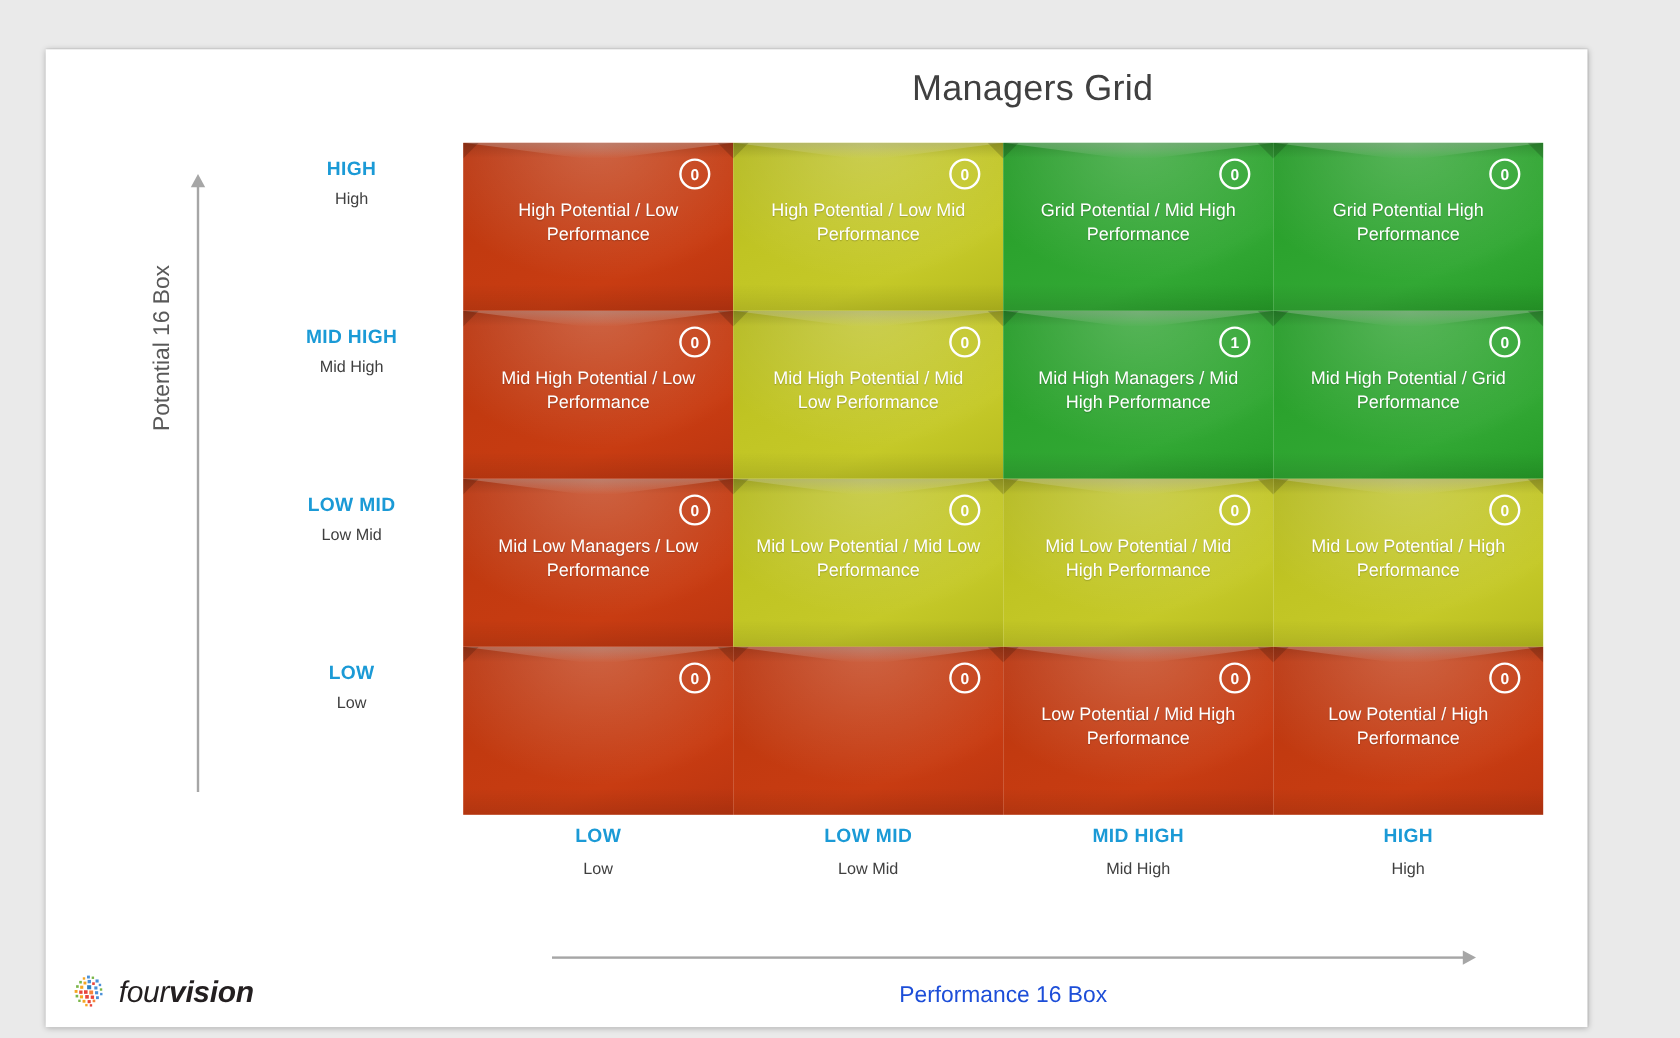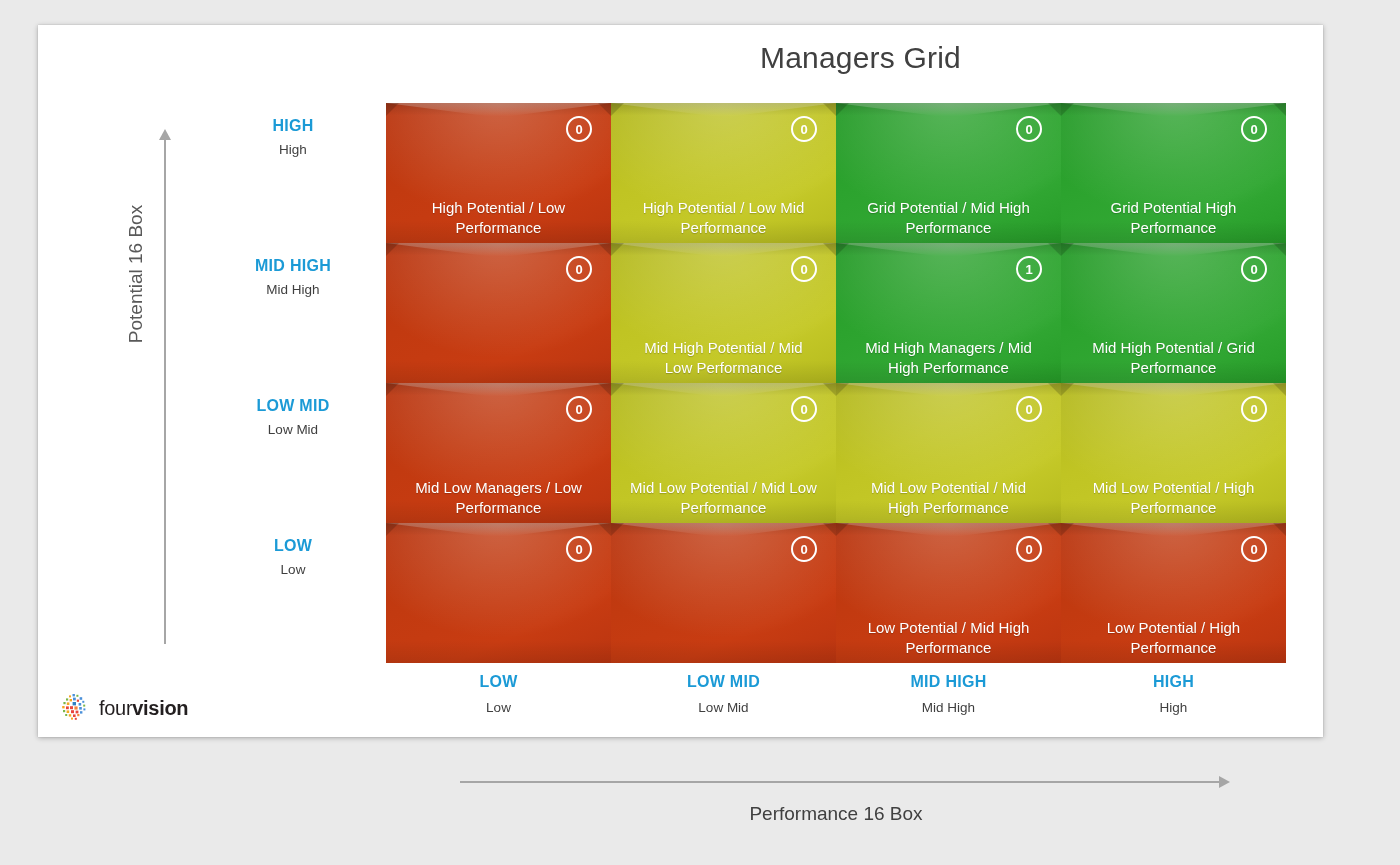--- a/index.html
+++ b/index.html
@@ -16,23 +16,23 @@
     position: relative;
     width: 1400px;
     height: 865px;
     background: #eaeaea;
   }
 
   
   #card {
     position: absolute;
     left: 38px;
-    top: 25px;
+    top: 41px;
     width: 1285px;
-    height: 712px;
+    height: 815px;
     background: #ffffff;
     box-shadow: 0 1px 5px rgba(0,0,0,0.28), 0 0 1px rgba(0,0,0,0.2);
   }
 
   
   #chart-title {
     position: absolute;
     left: 0;
     top: 16px;
     width: 100%;
@@ -156,21 +156,20 @@
   .cell-label {
     position: absolute;
     left: 8%;
     right: 8%;
     top: 47px;
     text-align: center;
     font-size: 15px;
     line-height: 20px;
     color: #ffffff;
     text-shadow: 0 1px 1px rgba(0,0,0,0.22);
-    margin-top: 48px;
   }
 
   .cell-badge {
     position: absolute;
     right: 19px;
     top: 13px;
     width: 26px;
     height: 26px;
     border-radius: 50%;
     border: 2px solid #ffffff;
@@ -227,42 +226,43 @@
     border-left: 11px solid #a6a6a6;
   }
 
   #x-axis-title {
     position: absolute;
     left: 348px;
     top: 778px;
     width: 900px;
     text-align: center;
     font-size: 19px;
-    color: #404040;
+    color: #1d4ed8;
   }
 
   
   #logo {
     position: absolute;
     left: 22px;
     bottom: 14px;
     display: flex;
     align-items: center;
     gap: 9px;
   }
   #logo-mark {
     width: 30px;
     height: 30px;
     flex: 0 0 auto;
   }
   #logo-text {
-    font-size: 20px;
+    font-size: 25px;
     color: #231f20;
     letter-spacing: -0.3px;
     line-height: 1;
+    font-style: italic;
   }
   #logo-text .lt-light { font-weight: normal; }
   #logo-text .lt-bold  { font-weight: bold; }
 </style>
 </head>
 <body>
 
 <div id="page">
   <div id="card">
 
@@ -320,20 +320,21 @@
           <div class="corner-l"></div>
           <div class="corner-r"></div>
           <div class="cell-badge">0</div>
           <div class="cell-label">Grid Potential High Performance</div>
         </div>
         <div class="cell c-red" style="grid-area: 2 / 1;">
           <div class="bevel"></div>
           <div class="corner-l"></div>
           <div class="corner-r"></div>
           <div class="cell-badge">0</div>
+          <div class="cell-label">Mid High Potential / Low Performance</div>
         </div>
         <div class="cell c-yellow" style="grid-area: 2 / 2;">
           <div class="bevel"></div>
           <div class="corner-l"></div>
           <div class="corner-r"></div>
           <div class="cell-badge">0</div>
           <div class="cell-label">Mid High Potential / Mid Low Performance</div>
         </div>
         <div class="cell c-green" style="grid-area: 2 / 3;">
           <div class="bevel"></div>

